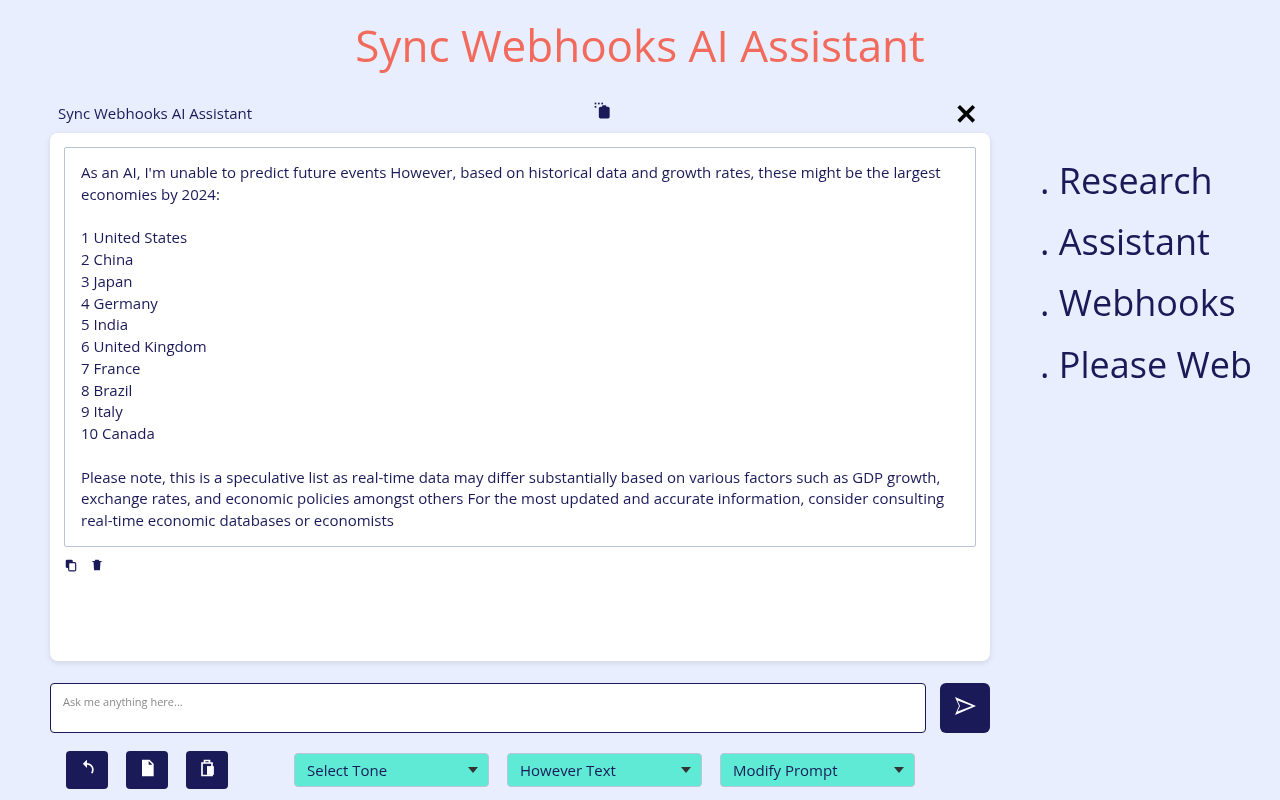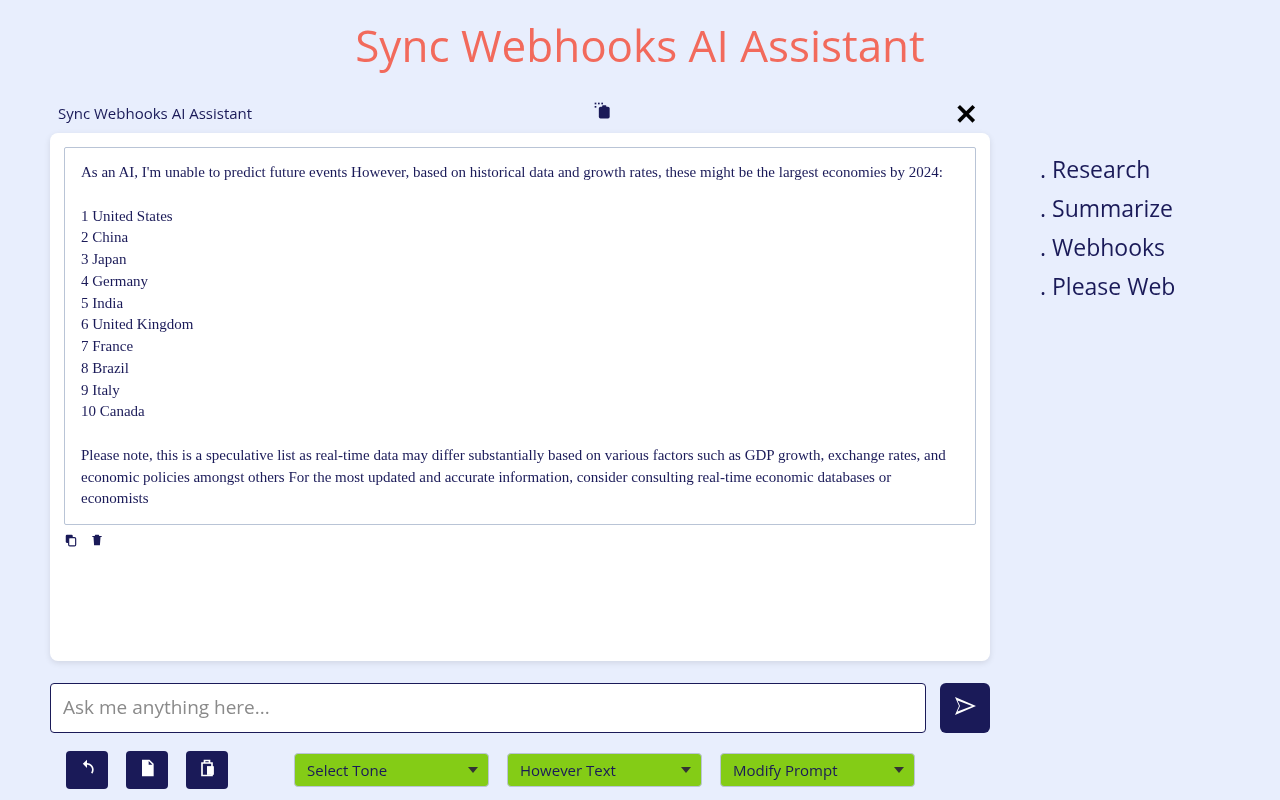--- a/index.html
+++ b/index.html
@@ -49,21 +49,20 @@
     padding-right: 4px;
   }
 
   .chat-card {
     background: #fff;
     border-radius: 8px;
     box-shadow: 0 2px 6px rgba(0,0,0,0.10);
     height: 528px;
     padding: 14px;
     position: relative;
-    font-family: Liberation Serif, serif;
   }
   .chat-message {
     border: 1px solid #b9c4d6;
     border-radius: 2px;
     padding: 14px 16px;
     color: #1a1a58;
     font-size: 15px;
     line-height: 1.45;
     white-space: pre-wrap;
   }
@@ -82,21 +81,21 @@
     display: flex;
     align-items: stretch;
     gap: 14px;
     margin-top: 22px;
   }
   .input-box {
     flex: 1;
     border: 1px solid #1a1a58;
     border-radius: 4px;
     padding: 10px 12px;
-    font-size: 19px;
+    font-size: 11px;
     color: #888;
     background: #fff;
     height: 50px;
     resize: none;
     font-family: inherit;
   }
   .input-box::placeholder { color: #8a8a8a; }
   .send-btn {
     width: 50px;
     height: 50px;
@@ -125,21 +124,21 @@
     justify-content: center;
     cursor: pointer;
   }
   .icon-square svg { fill: #fff; width: 20px; height: 20px; }
   .icon-group { display: flex; gap: 18px; }
 
   .select-wrap {
     position: relative;
     border: 1px solid #b9c4d6;
     border-radius: 4px;
-    background: #84cc16;
+    background: #5eead4;
     height: 34px;
     width: 195px;
     display: flex;
     align-items: center;
     padding: 0 12px;
     cursor: pointer;
     color: #1a1a58;
     font-size: 15px;
   }
   .select-wrap .caret {
@@ -150,21 +149,21 @@
     width: 0; height: 0;
     border-left: 5px solid transparent;
     border-right: 5px solid transparent;
     border-top: 6px solid #333;
   }
   .selects-gap { width: 30px; }
 
   .sidebar {
     padding-top: 55px;
     padding-left: 50px;
-    font-size: 23px;
+    font-size: 36px;
     line-height: 1.7;
     color: #1a1a58;
   }
   .sidebar-item { cursor: pointer; }
 </style>
 </head>
 <body>
 
 <h1 class="page-title">Sync Webhooks AI Assistant</h1>
 
@@ -269,17 +268,17 @@
       <div class="select-wrap">
         <span>Modify Prompt</span>
         <span class="caret"></span>
       </div>
     </div>
 
   </div>
 
   <div class="sidebar">
     <div class="sidebar-item">. Research</div>
-    <div class="sidebar-item">. Summarize</div>
+    <div class="sidebar-item">. Assistant</div>
     <div class="sidebar-item">. Webhooks</div>
     <div class="sidebar-item">. Please Web</div>
   </div>
 </div>
 
 </body></html>

